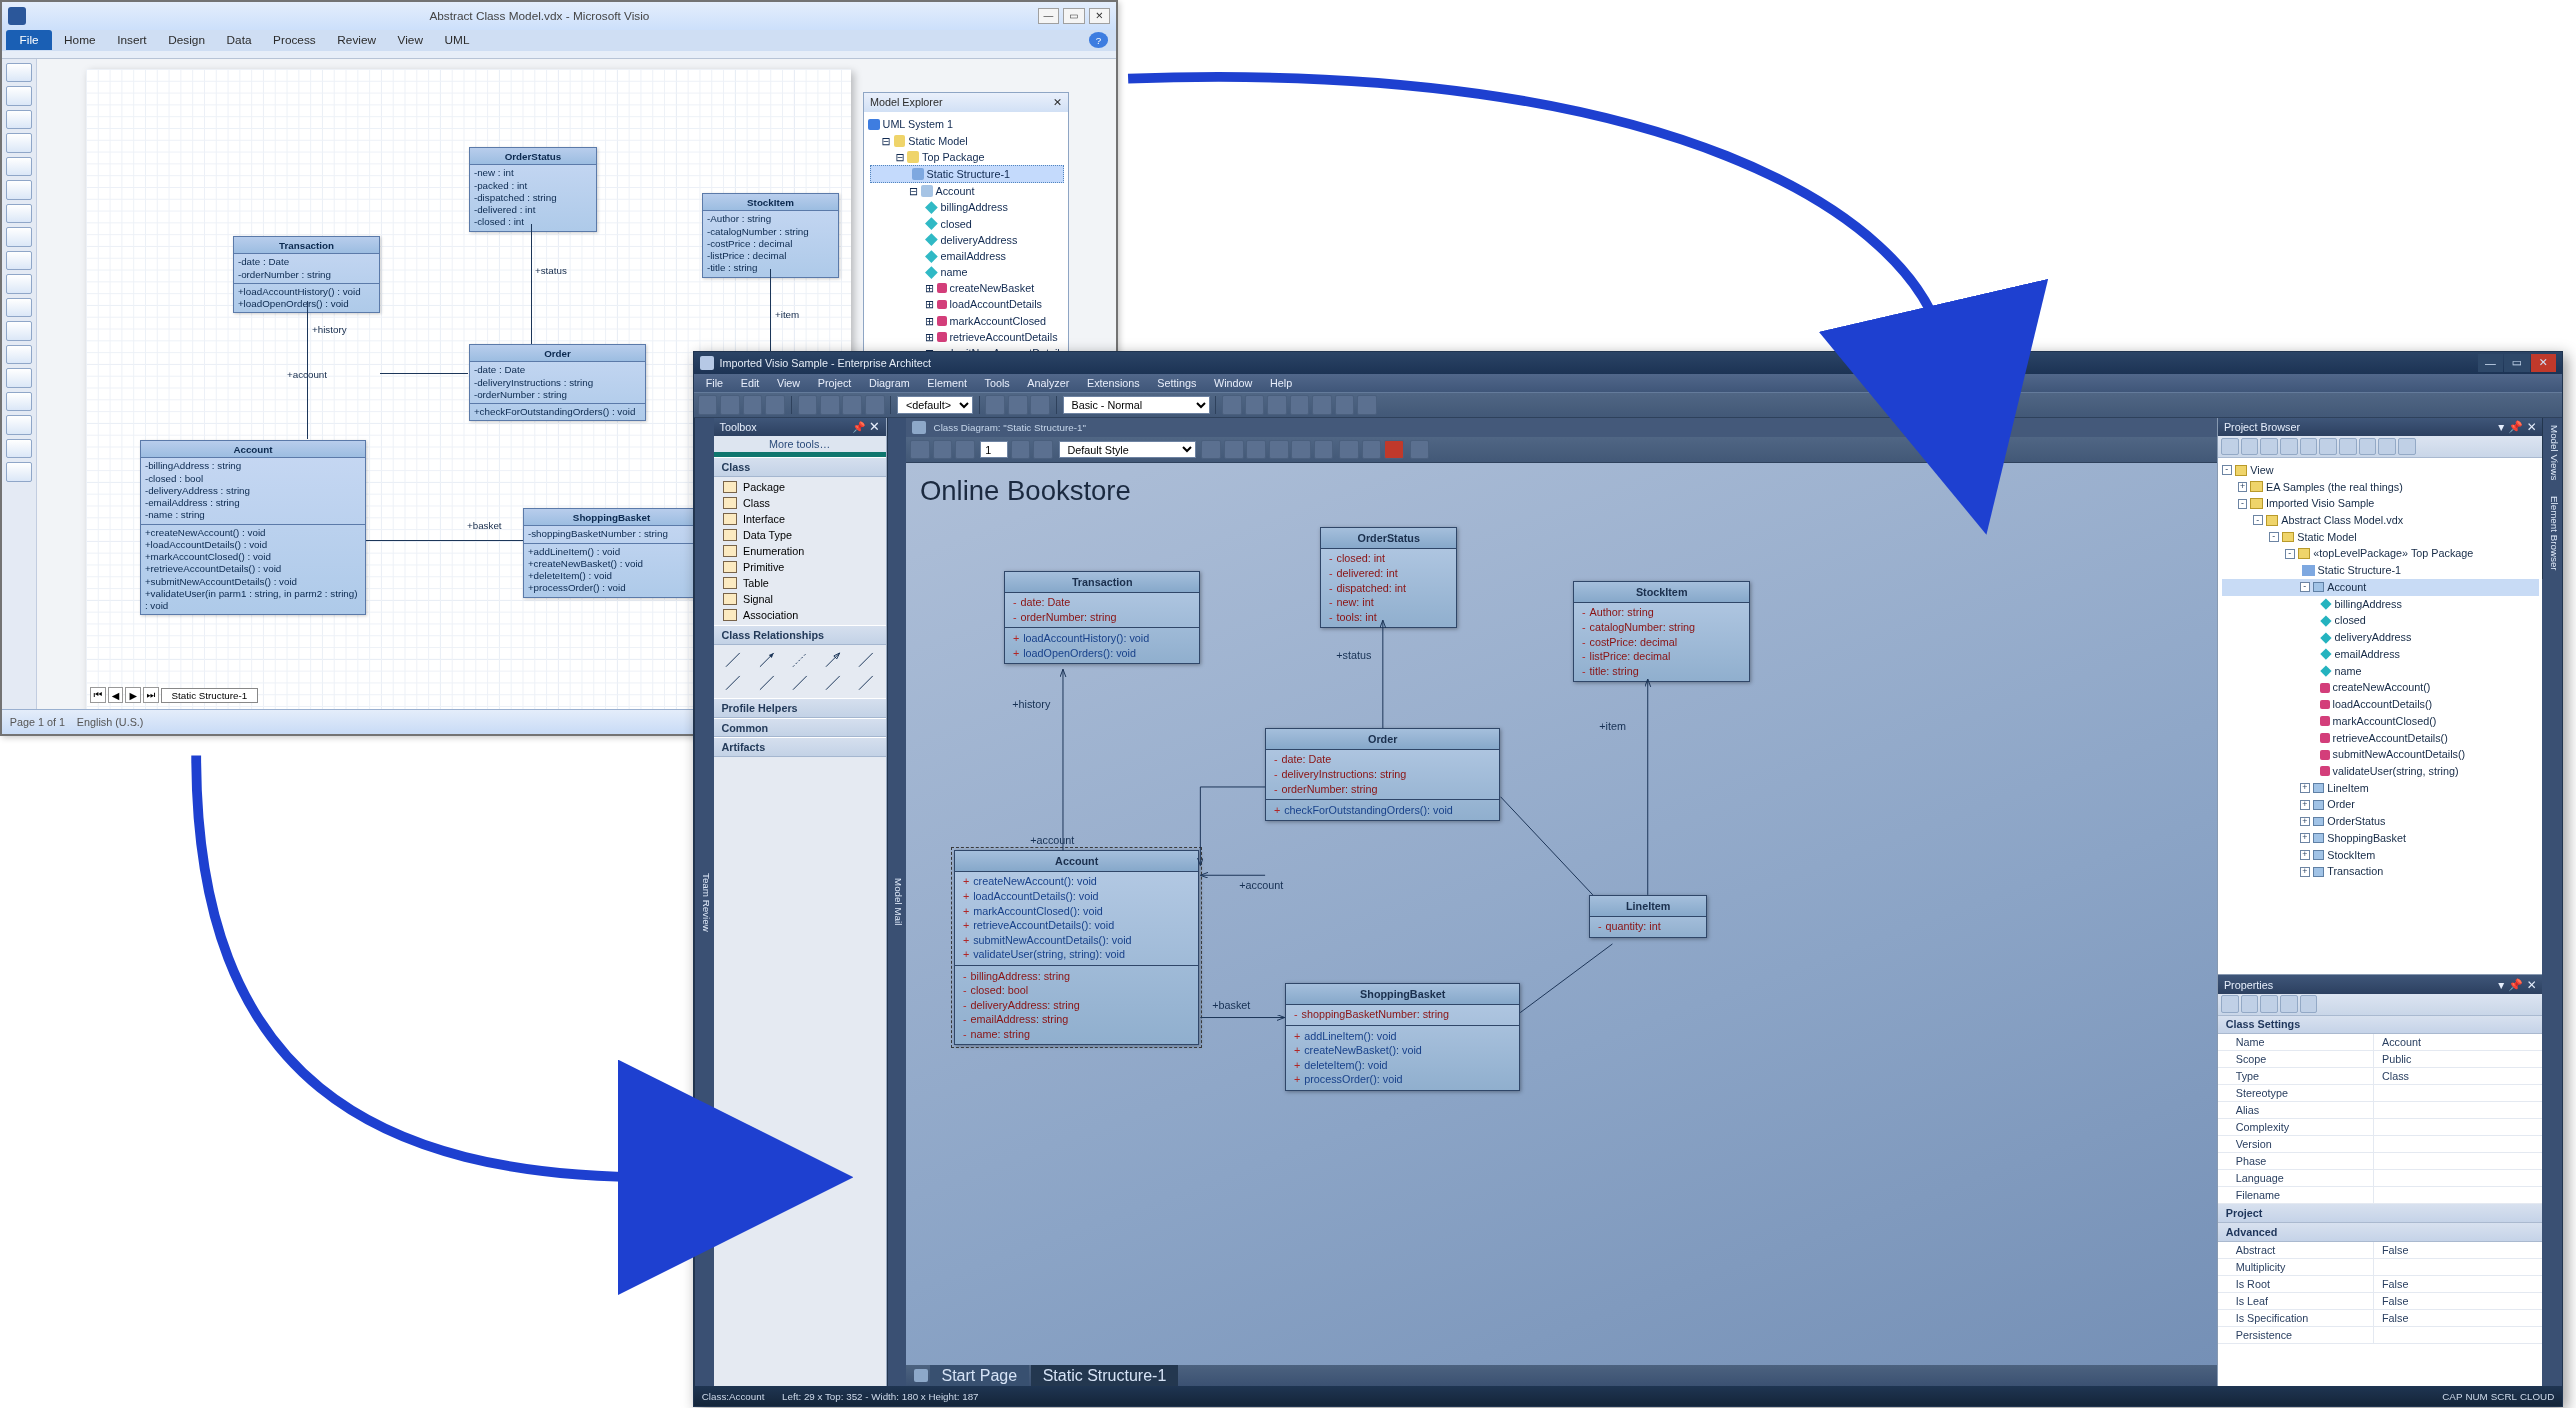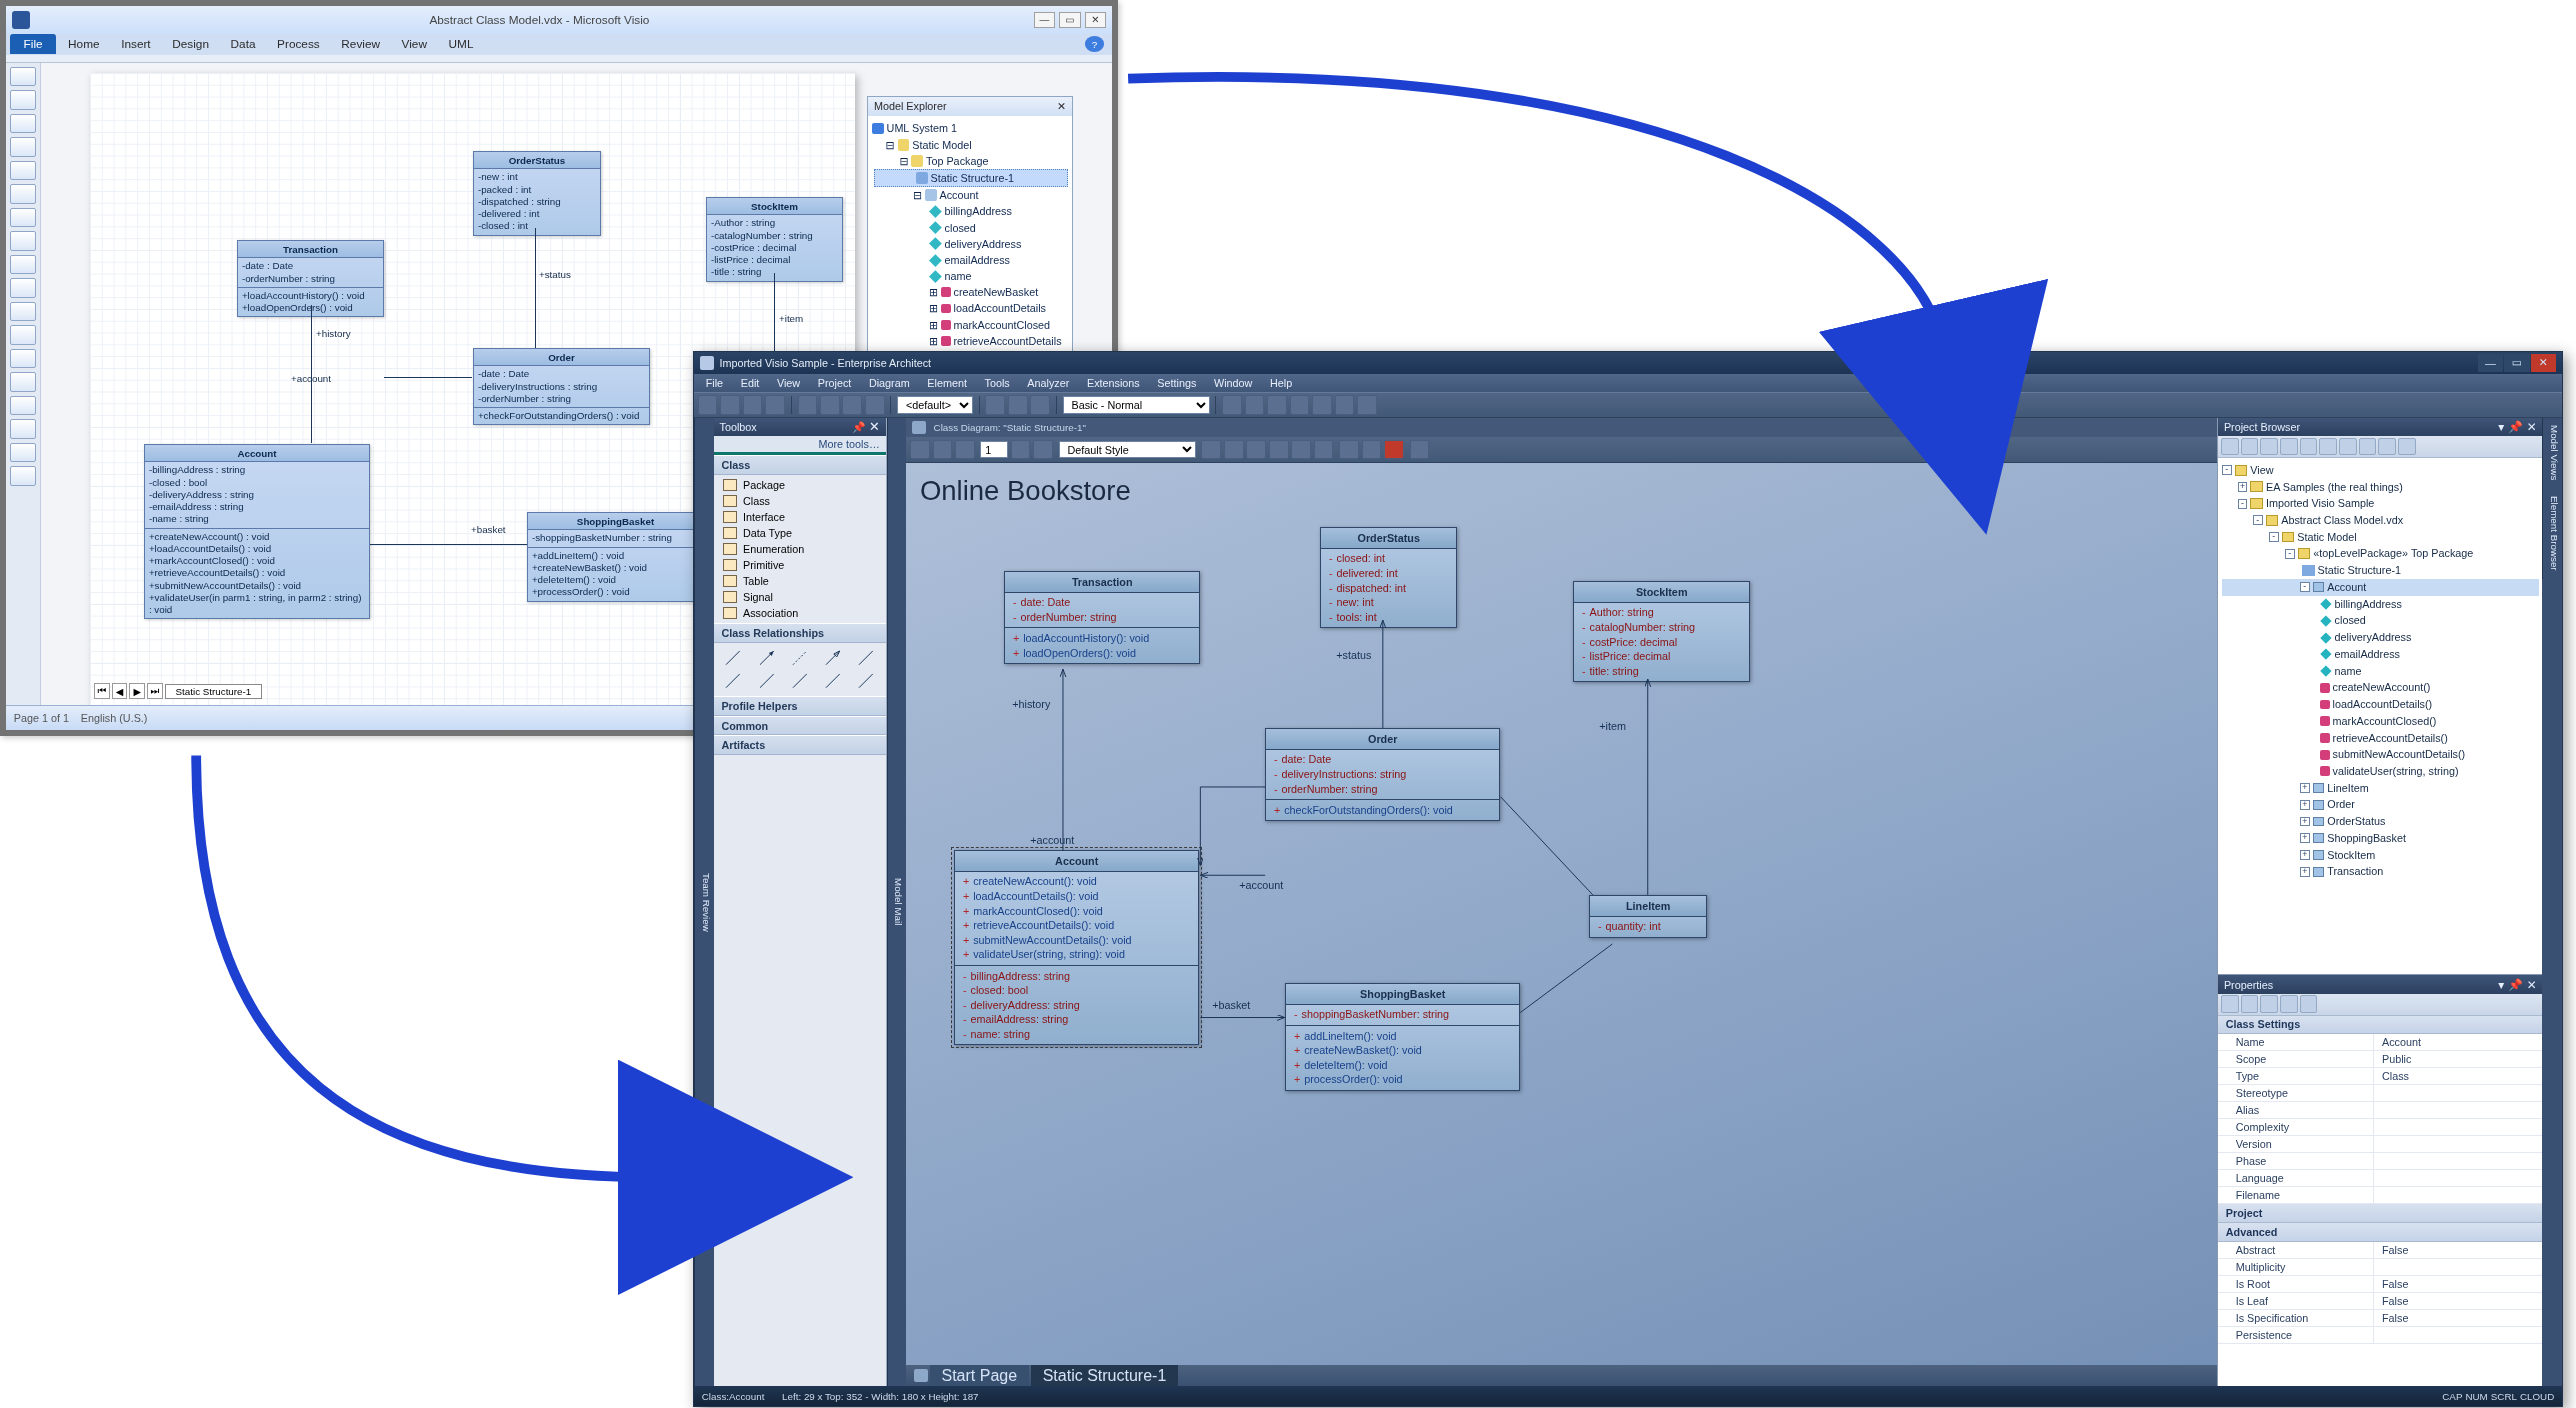--- a/index.html
+++ b/index.html
@@ -1,18 +1,18 @@
 <!DOCTYPE html>
 <html><head>
 <meta charset="utf-8">
 <style>
 *{box-sizing:border-box;margin:0;padding:0;font-family:"Segoe UI",Tahoma,sans-serif}
 body{background:#fff;width:2576px;height:1409px;position:relative;overflow:hidden;font-size:10.8px}
 
-.visio{position:absolute;left:0;top:0;width:1118px;height:736px;border:6px solid #737373;background:#b91c1c;display:flex;flex-direction:column;box-shadow:2px 2px 5.9px rgba(0,0,0,.2)}
+.visio{position:absolute;left:0;top:0;width:1118px;height:736px;border:2px solid #737373;background:#b91c1c;display:flex;flex-direction:column;box-shadow:2px 2px 5.9px rgba(0,0,0,.2)}
 .visio-titlebar{height:27.5px;background:linear-gradient(#e4eefc,#cce0fb);display:flex;align-items:center;font-size:11.8px;color:#333}
 .visio-title-center{flex:1;text-align:center;color:#444}
 .visio-winbtns{display:flex;gap:3.9px;margin-right:5.9px}
 .visio-winbtns span{width:21.6px;height:15.7px;border:1px solid #a0a0a0;background:#f5f5f5;display:flex;align-items:center;justify-content:center;font-size:9.8px;cursor:pointer}
 .visio-menu{height:21.6px;background:#cfdef3;display:flex;align-items:center;padding-left:3.9px;gap:2px}
 .visio-menu span{padding:2px 9.8px;font-size:11.8px;color:#2b2b2b;cursor:pointer}
 .visio-menu .file{background:#1a5fb4;color:#fff;border-radius:2.9px 2.9px 0 0;padding:2.9px 13.7px}
 .visio-menu .help{margin-left:auto;margin-right:7.8px;width:15.7px;height:15.7px;border-radius:50%;background:#3e7de0;color:#fff;display:flex;align-items:center;justify-content:center;font-size:9.8px}
 .visio-ribbon{height:7.8px;background:#e7eef8;border-bottom:1px solid #b8c4d6}
 .visio-body{flex:1;display:flex;position:relative;overflow:hidden}
@@ -55,21 +55,21 @@
 .ea-menu{height:18.6px;background:linear-gradient(#51678a,#3f5679);color:#e8eefb;display:flex;align-items:center;padding:0 3.9px;gap:2px;font-size:10.8px}
 .ea-menu span{padding:1px 7.8px;cursor:pointer}
 .ea-tb{height:25.5px;background:linear-gradient(#506684,#425877);border-top:1px solid #647b9b;border-bottom:1px solid #2e415c;display:flex;align-items:center;padding:0 3.9px;gap:2.9px}
 .ea-tb .btn{width:19.6px;height:19.6px;background:#5b7090;border:1px solid #4a5f7d;border-radius:2px}
 .ea-tb .sep{width:1px;height:17.7px;background:#2e415c;margin:0 2.9px}
 .ea-tb select,.ea-tb2 select,.ea-tb2 input{background:#fff;border:1px solid #6e83a2;font-size:10.8px;height:17.7px;padding:0 3.9px}
 .ea-body{flex:1;display:flex;overflow:hidden}
 .toolbox{width:173px;background:#e5eaf2;border-right:1px solid #9aaac2;display:flex;flex-direction:column;font-size:10.8px}
 .tbx-title{height:18.6px;background:linear-gradient(#3f5679,#2c4060);color:#e6eefc;padding:2px 5.9px;display:flex;justify-content:space-between;align-items:center}
 .tbx-title .x{font-size:12.8px;cursor:pointer}
-.tbx-sub{background:#dde5f0;border-bottom:3px solid #0f766e;padding:2px 5.9px;text-align:right;color:#2b4b7a;cursor:pointer}
+.tbx-sub{background:#dde5f0;border-bottom:5px solid #0f766e;padding:2px 5.9px;text-align:center;color:#2b4b7a;cursor:pointer}
 .tbx-grp{background:linear-gradient(#d5dfee,#c3d2e6);border-top:1px solid #fff;border-bottom:1px solid #a4b6cf;padding:2.9px 7.8px;font-weight:bold;color:#233a59}
 .tbx-items{padding:2px 0}
 .tbx-item{display:flex;align-items:center;gap:5.9px;padding:2px 9.8px;cursor:pointer}
 .tbx-item .ic{width:13.7px;height:11.8px;border:1px solid #77634a;background:#fbeac1}
 .tbx-arrows{padding:5.9px;display:grid;grid-template-columns:repeat(5,1fr);gap:5.9px;justify-items:center}
 .tbx-arrows svg{width:17.7px;height:17.7px}
 .vtab{width:19.6px;background:#3a5073;color:#dfe9f9;writing-mode:vertical-rl;text-align:center;font-size:9.8px;padding:7.8px 2px;border-left:1px solid #22354e;cursor:pointer}
 .ea-center{flex:1;display:flex;flex-direction:column;background:#4a5f7d}
 .ea-dtabs{height:19.6px;background:#44597a;display:flex;align-items:center;padding-left:5.9px;gap:7.8px;color:#c7d7eb;font-size:9.8px}
 .ea-dtabs .ic2{width:13.7px;height:13.7px;background:#8da8c9;border-radius:2px}

